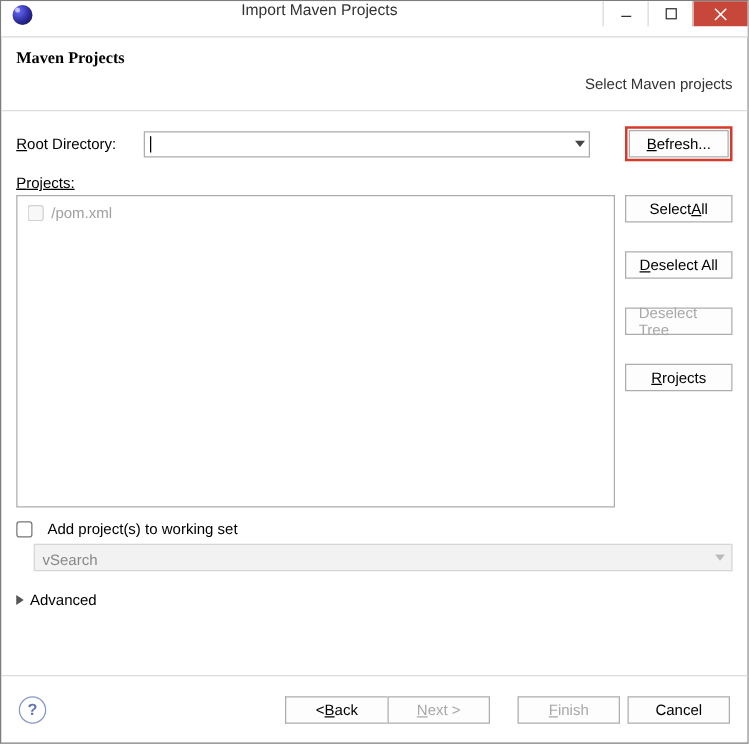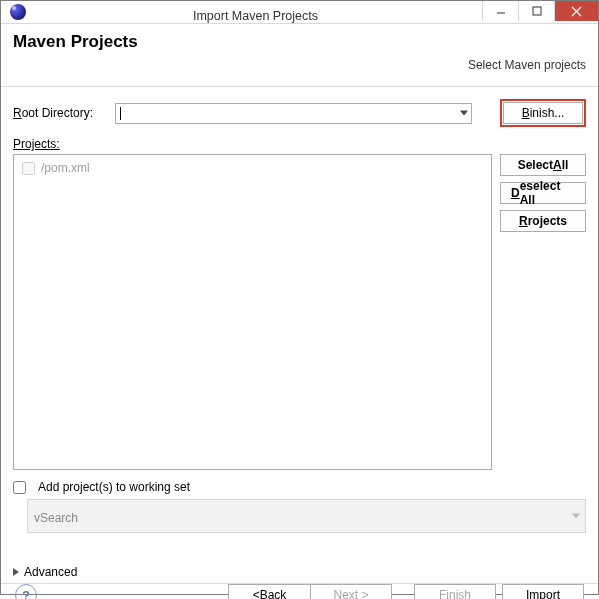--- a/index.html
+++ b/index.html
@@ -1,54 +1,54 @@
 <!DOCTYPE html>
 <html><head>
 <meta charset="utf-8">
 <style>
   * { box-sizing: border-box; font-family: "Segoe UI", Tahoma, sans-serif; }
   body { margin: 0; background: #fff; font-size: 12px; color: #000; width:599px; height:599px; overflow:hidden;}
   .window { width: 599px; height: 595px; border: 1px solid #7c7c7c; background: #fff; display:flex; flex-direction:column;}
-  .titlebar { height: 29px; background: #fff; display:flex; align-items:flex-end; border-bottom:1px solid #d9d9d9;}
+  .titlebar { height: 29px; background: #fff; display:flex; align-items:flex-start; border-bottom:1px solid #d9d9d9;}
   .titlebar .icon { width: 22px; height:22px; margin-left:6px; display:flex; align-items:center; justify-content:center;}
   .eclipse-icon { width:16px; height:16px; border-radius:50%; background: radial-gradient(circle at 30% 30%, #6a6aff 0%, #2b2b99 55%, #0b0b3a 100%); position:relative;}
   .eclipse-icon::after{content:""; position:absolute; top:2px; left:2px; width:4px; height:4px; border-radius:50%; background:rgba(255,255,255,0.6);}
   .titlebar .title { flex:1; text-align:center; color:#333; font-size:12.5px;}
   .win-controls { display:flex; height:100%;}
   .win-btn { width:36px; height:20px; margin-top:0; display:flex; align-items:center; justify-content:center; font-size:11px; border-left:1px solid #d9d9d9;}
   .win-btn.min, .win-btn.max { background:#fff; color:#333;}
   .win-btn.close { background:#c7473b; color:#fff; width:44px;}
   .win-btn svg {display:block;}
   .header { padding: 8px 12px 14px 12px; border-bottom:1px solid #dcdcdc;}
-  .header h1 { font-size:17px; font-weight:bold; margin:0 0 6px 0;}
+  .header h1 { font-size:13px; font-weight:bold; margin:0 0 6px 0;font-family:Liberation Serif, serif;}
   .header .sub { font-size:12px; color:#333; padding-left:6px;text-align:right;}
   .body { padding: 12px 12px 4px 12px; flex:1; display:flex; flex-direction:column;}
   .row { display:flex; align-items:center; gap:22px;}
   .lbl { font-size:12px; color:#000;}
   .u { text-decoration: underline;}
   .combo { flex:1; height:21px; background:#fff; border:1px solid #acacac; position:relative; display:flex; align-items:center; padding:0 18px 0 4px; font-size:12px;}
   .combo .caret { position:absolute; right:3px; top:50%; transform:translateY(-50%); width:0; height:0; border-left:4px solid transparent; border-right:4px solid transparent; border-top:5px solid #444;}
   .combo .cursor { width:1px; height:13px; background:#000;}
   .btn { height:22px; min-width:80px; padding:0 10px; background:#fdfdfd; border:1px solid #adadad; font-size:12px; color:#000; display:inline-flex; align-items:center; justify-content:center; cursor:pointer;}
   .btn.disabled { color:#a8a8a8; cursor:default;}
   .browse-wrap { border:2px solid #d63a2a; padding:1px; margin-left:6px;}
   .projects-label { margin-top:10px; margin-bottom:3px;text-decoration:underline;}
   .mid { display:flex; gap:8px;}
-  .listbox { flex:1; height:316px; border:1px solid #adadad; background:#fff; padding:6px 8px;}
+  .listbox { flex:1; height:250px; border:1px solid #adadad; background:#fff; padding:6px 8px;}
   .list-item { display:flex; align-items:center; gap:6px; color:#a8a8a8; font-size:12px;}
   .list-item input[type=checkbox]{ width:13px; height:13px; margin:0;}
   .list-item .pomdetail { color:#b0b0b0;}
   .list-item .pomfile { color:#a0a0a0;}
-  .side-btns { width:86px; display:flex; flex-direction:column; gap:6px;font-weight:bold;}
+  .side-btns { width:86px; display:flex; flex-direction:column; gap:23px;}
   .side-btns .btn { width:86px; min-width:86px;}
   .check-row { display:flex; align-items:center; gap:12px; margin-top:10px;}
   .check-row input[type=checkbox] { width:13px; height:13px; margin:0;}
-  .ws-combo { margin-top:5px; margin-left:14px; width:calc(100% - 14px); height:34px; border:1px solid #d6d6d6; background:#f2f2f2; color:#888; display:flex; align-items:center; padding:4px 18px 0 6px; position:relative; font-size:12px;}
+  .ws-combo { margin-top:5px; margin-left:14px; width:calc(100% - 14px); height:22px; border:1px solid #d6d6d6; background:#f2f2f2; color:#888; display:flex; align-items:center; padding:4px 18px 0 6px; position:relative; font-size:12px;}
   .ws-combo .caret { position:absolute; right:5px; top:50%; transform:translateY(-50%); width:0;height:0; border-left:4px solid transparent;border-right:4px solid transparent;border-top:5px solid #bbb;}
-  .adv { margin-top:32px; display:flex; align-items:center; gap:5px; font-size:12px; cursor:pointer;}
+  .adv { margin-top:16px; display:flex; align-items:center; gap:5px; font-size:12px; cursor:pointer;}
   .adv .tri { width:0;height:0; border-top:4px solid transparent; border-bottom:4px solid transparent; border-left:6px solid #555;}
   .footer { height:54px; border-top:1px solid #dcdcdc; display:flex; align-items:center; padding:0 14px; gap:6px;}
   .help { width:22px; height:22px; border:1.5px solid #8899c8; border-radius:50%; display:flex; align-items:center; justify-content:center; color:#6677b8; font-weight:bold; font-size:13px;}
   .footer .spacer { flex:1;}
   .footer .btn { min-width:82px;}
   .pair { display:flex;}
   .pair .btn:first-child { border-right:none;}
   .pair-gap { width:10px;}
 </style>
 </head>
@@ -89,21 +89,21 @@
     <div class="row">
       <span class="lbl"><span class="u">R</span><span>oot Directory:</span></span>
       <div class="combo">
         <span class="cursor"></span>
         <span></span>
         <div class="caret"></div>
       </div>
       <div class="browse-wrap">
         <div class="btn">
             <span class="u">B</span>
-            <span>inish...</span>
+            <span>efresh...</span>
           </div>
       </div>
     </div>
 
     <div class="lbl projects-label"><span class="u">P</span><span>rojects:</span></div>
 
     <div class="mid">
       <div class="listbox">
         <div class="list-item">
           <input type="checkbox" disabled="" style="">
@@ -113,20 +113,23 @@
       </div>
       <div class="side-btns">
         <div class="btn">
             <span>Select </span>
             <span class="u">A</span>
             <span>ll</span>
           </div>
         <div class="btn">
             <span class="u">D</span>
             <span>eselect All</span>
+          </div>
+        <div class="btn disabled">
+            <span>Deselect Tree</span>
           </div>
         <div class="btn">
             <span></span>
             <span class="u">R</span>
             <span>rojects</span>
           </div>
       </div>
     </div>
 
     <div class="check-row">
@@ -157,16 +160,16 @@
           <span class="u">N</span>
           <span>ext &gt;</span>
         </div>
     </div>
     <div class="pair-gap"></div>
     <div class="btn disabled">
         <span class="u">F</span>
         <span>inish</span>
       </div>
     <div class="btn">
-        <span>Import</span>
+        <span>Cancel</span>
       </div>
   </div>
 </div>
 
 </body></html>

